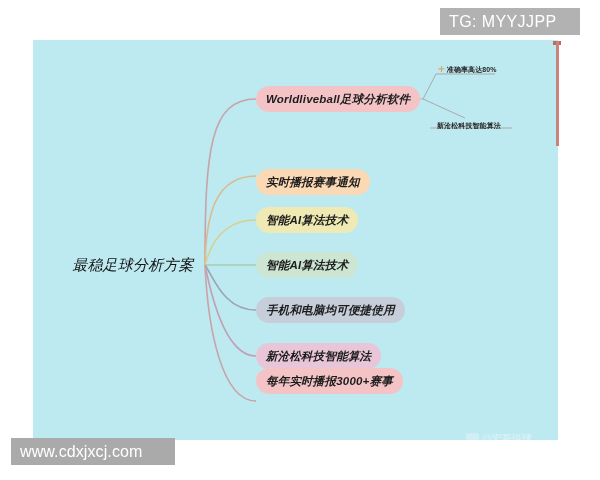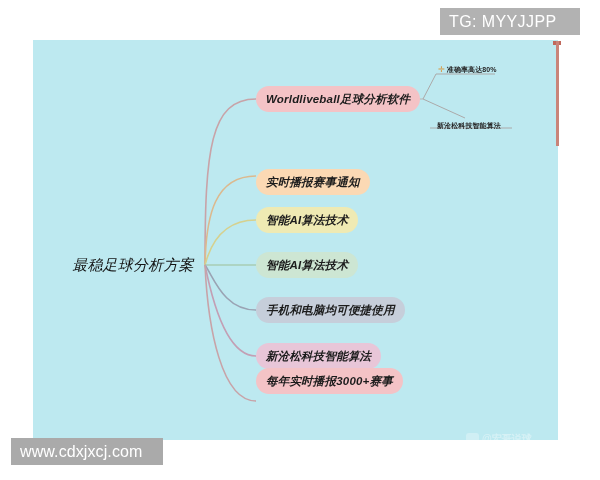--- a/index.html
+++ b/index.html
@@ -135,21 +135,21 @@
     box-sizing: border-box;
     color: #ffffff;
     font-size: 16px;
     letter-spacing: .4px;
   }
 
   #url-banner {
     position: absolute;
     left: 11px;
     top: 438px;
-    width: 152px;
+    width: 164px;
     height: 27px;
     background: #aaaaaa;
     display: flex;
     align-items: center;
     padding-left: 9px;
     box-sizing: border-box;
     color: #ffffff;
     font-size: 16px;
     letter-spacing: .1px;
   }

